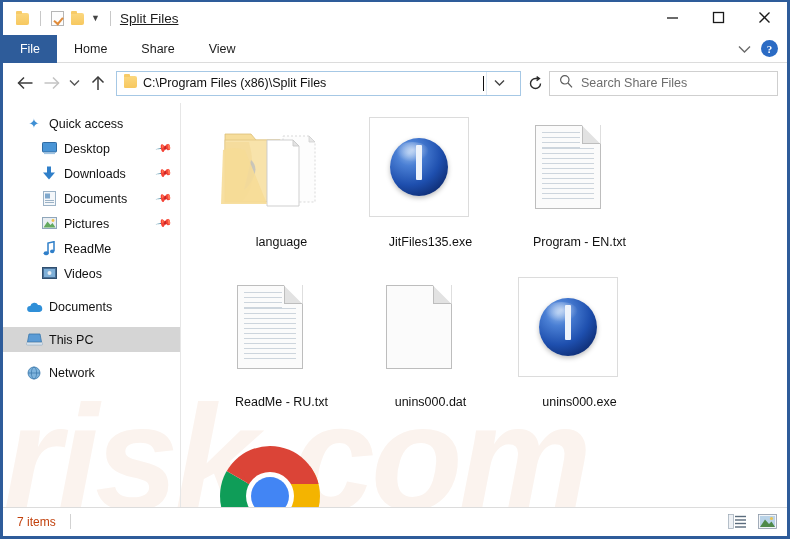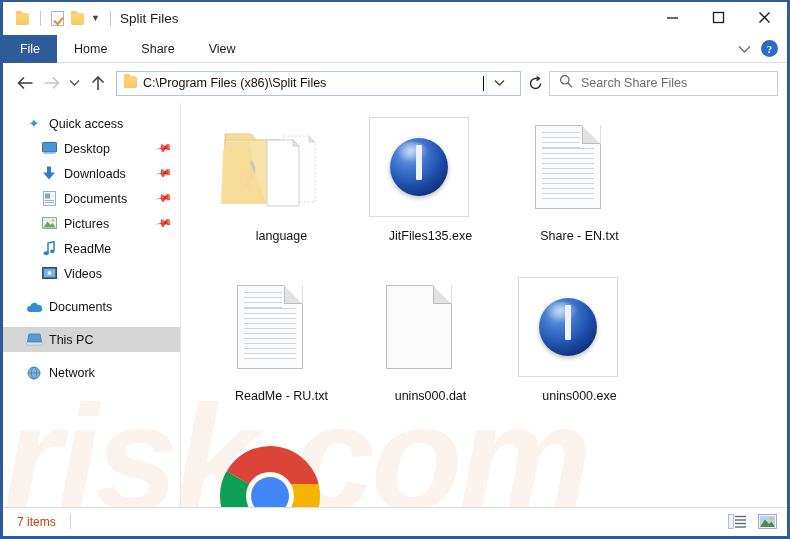--- a/index.html
+++ b/index.html
@@ -76,21 +76,21 @@
     position: absolute; left: 2px; top: 5px;
     width: 7px; height: 4px;
     border-left: 2px solid #e08b3a;
     border-bottom: 2px solid #e08b3a;
     transform: rotate(-50deg);
   }
   .qat-chevron {
     font-size: 9px; color: #444; margin: 0 3px; line-height: 1;
   }
   #window-title {
-    font-size: 13.5px; color: #1b1b1b; margin-left: 2px; white-space: nowrap;
+    font-size: 13.5px; color: #1b1b1b; margin-left: 2px; white-space: nowrap; text-decoration: underline;
   }
   #winctl { margin-left: auto; display: flex; height: 33px; }
   .winbtn {
     width: 46px; height: 31px;
     display: flex; align-items: center; justify-content: center;
     color: #1a1a1a;
   }
   .winbtn svg { display: block; }
 
   
@@ -221,21 +221,21 @@
     display: flex; flex-direction: column; align-items: center;
     padding-top: 4px;
   }
   .thumb {
     width: 100px; height: 100px;
     display: flex; align-items: center; justify-content: center;
     position: relative;
   }
   .thumb.framed { border: 1px solid #dcdcdc; background: #fff; }
   .tile-label {
-    margin-top: 12px;
+    margin-top: 18px;
     font-size: 12.5px; color: #111;
     text-align: center; white-space: nowrap; padding-left: 24px;
   }
 
   
   .doc {
     width: 66px; height: 84px; position: relative;
     background: #fbfbfb;
     border: 1px solid #bdbdbd;
     border-top-right-radius: 0;
@@ -570,21 +570,21 @@
 
         <div class="tile">
           <div class="thumb">
             <div class="doc">
               <div class="lines-topright"></div>
               <div class="lines short-top"></div>
               <div class="fold-cut"></div>
               <div class="fold"></div>
             </div>
           </div>
-          <div class="tile-label">Share - EN.txt</div>
+          <div class="tile-label">Program - EN.txt</div>
         </div>
 
         <div class="tile">
           <div class="thumb">
             <div class="doc">
               <div class="lines-topright"></div>
               <div class="lines short-top"></div>
               <div class="fold-cut"></div>
               <div class="fold"></div>
             </div>

